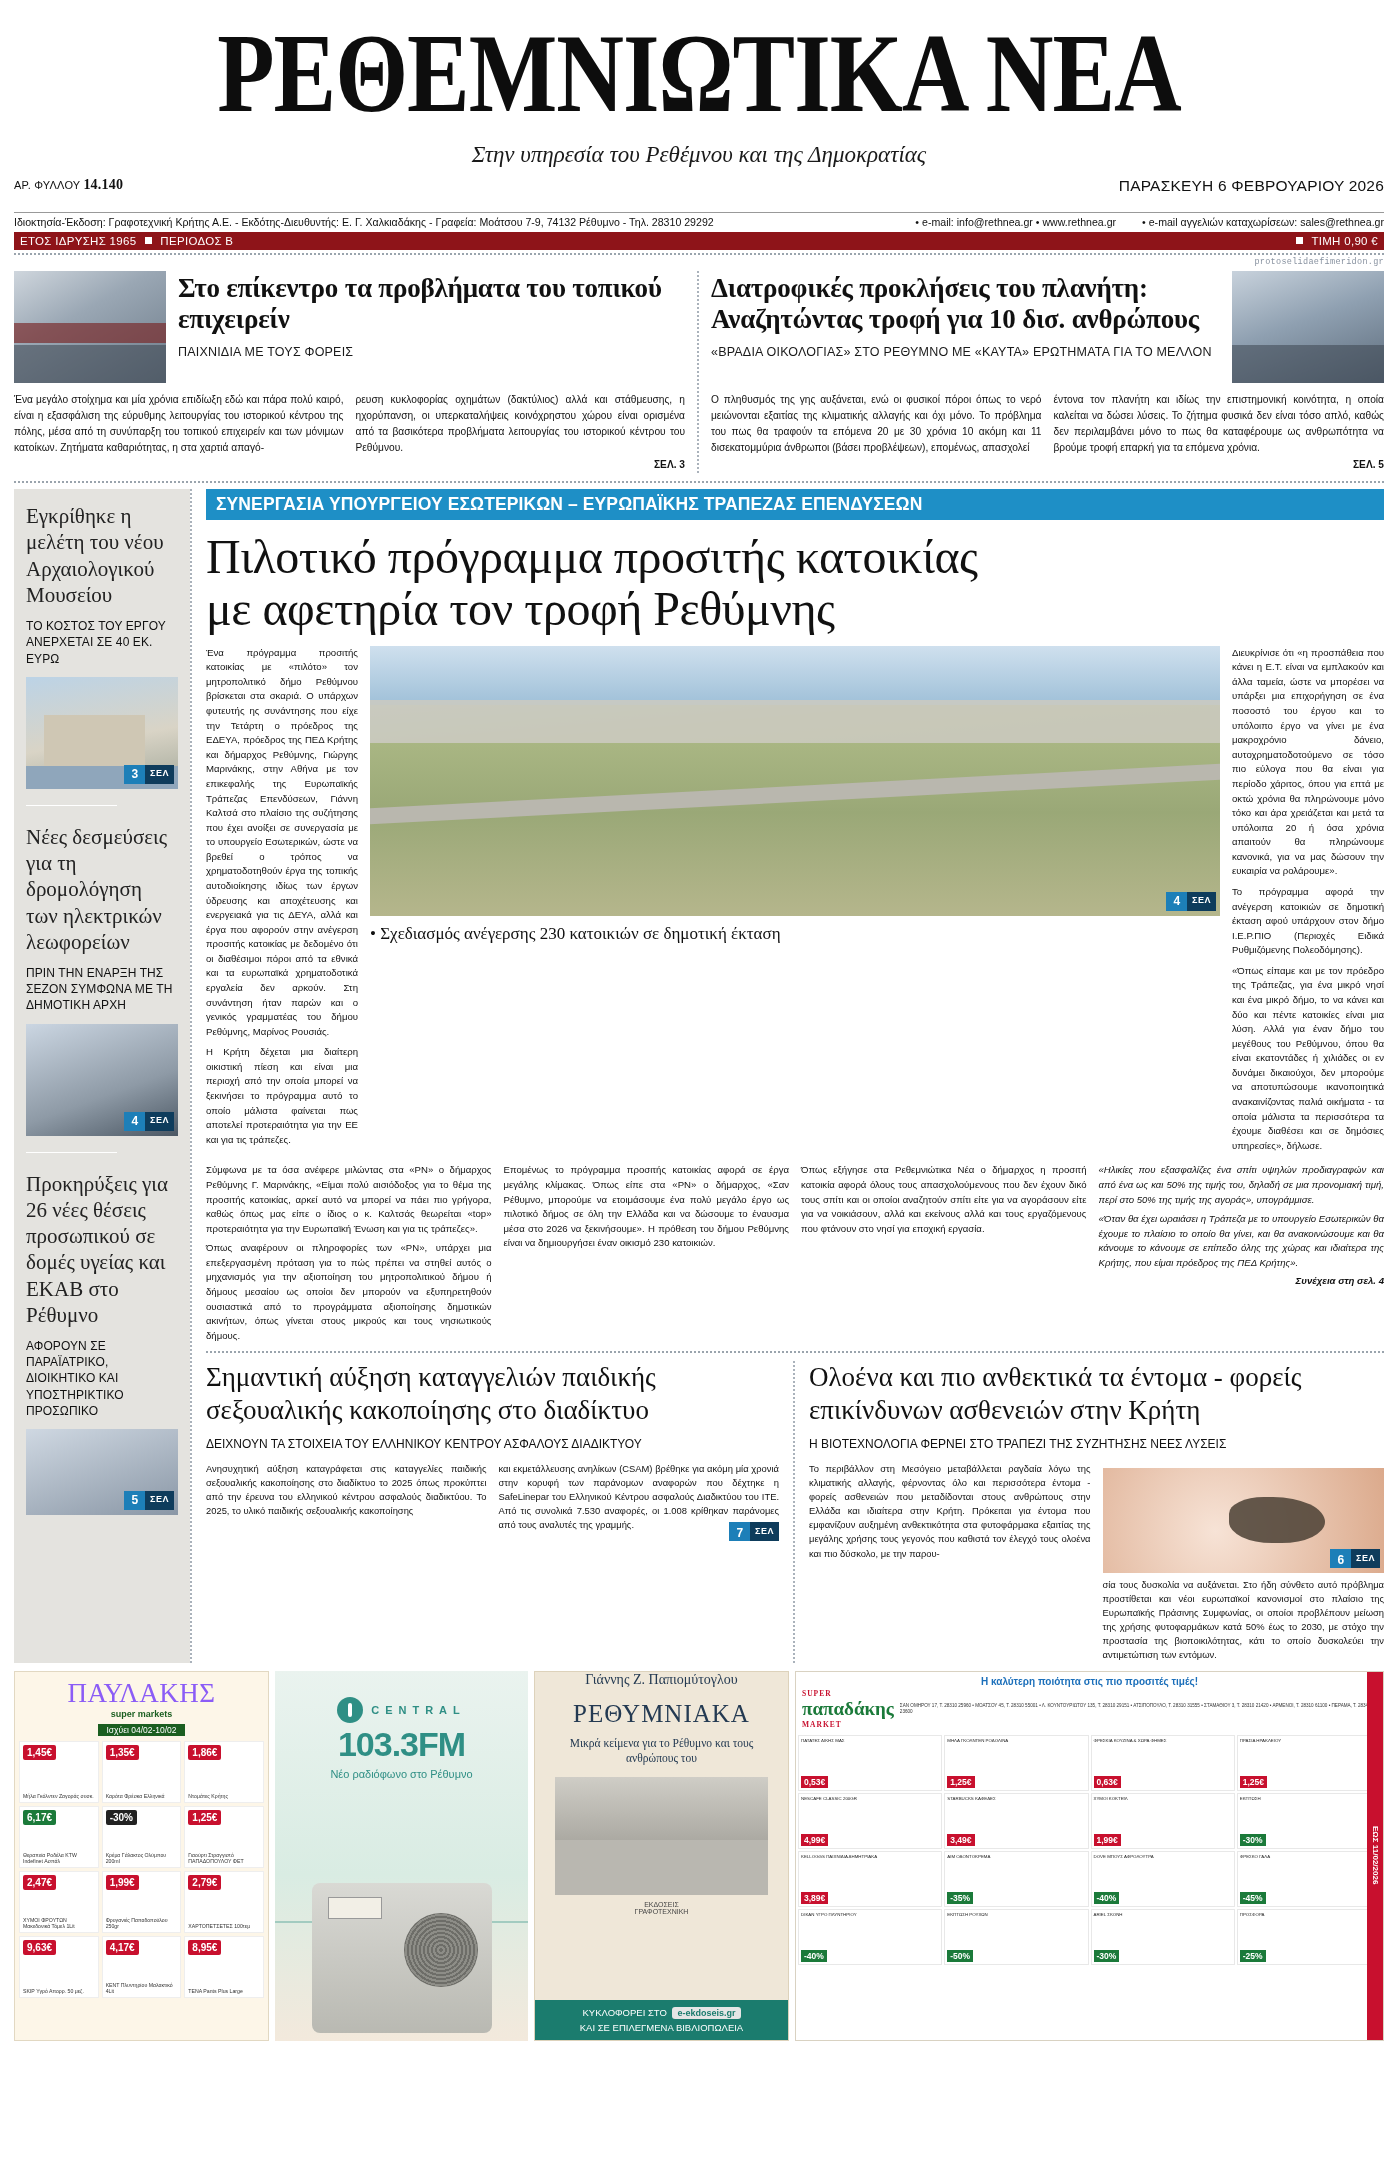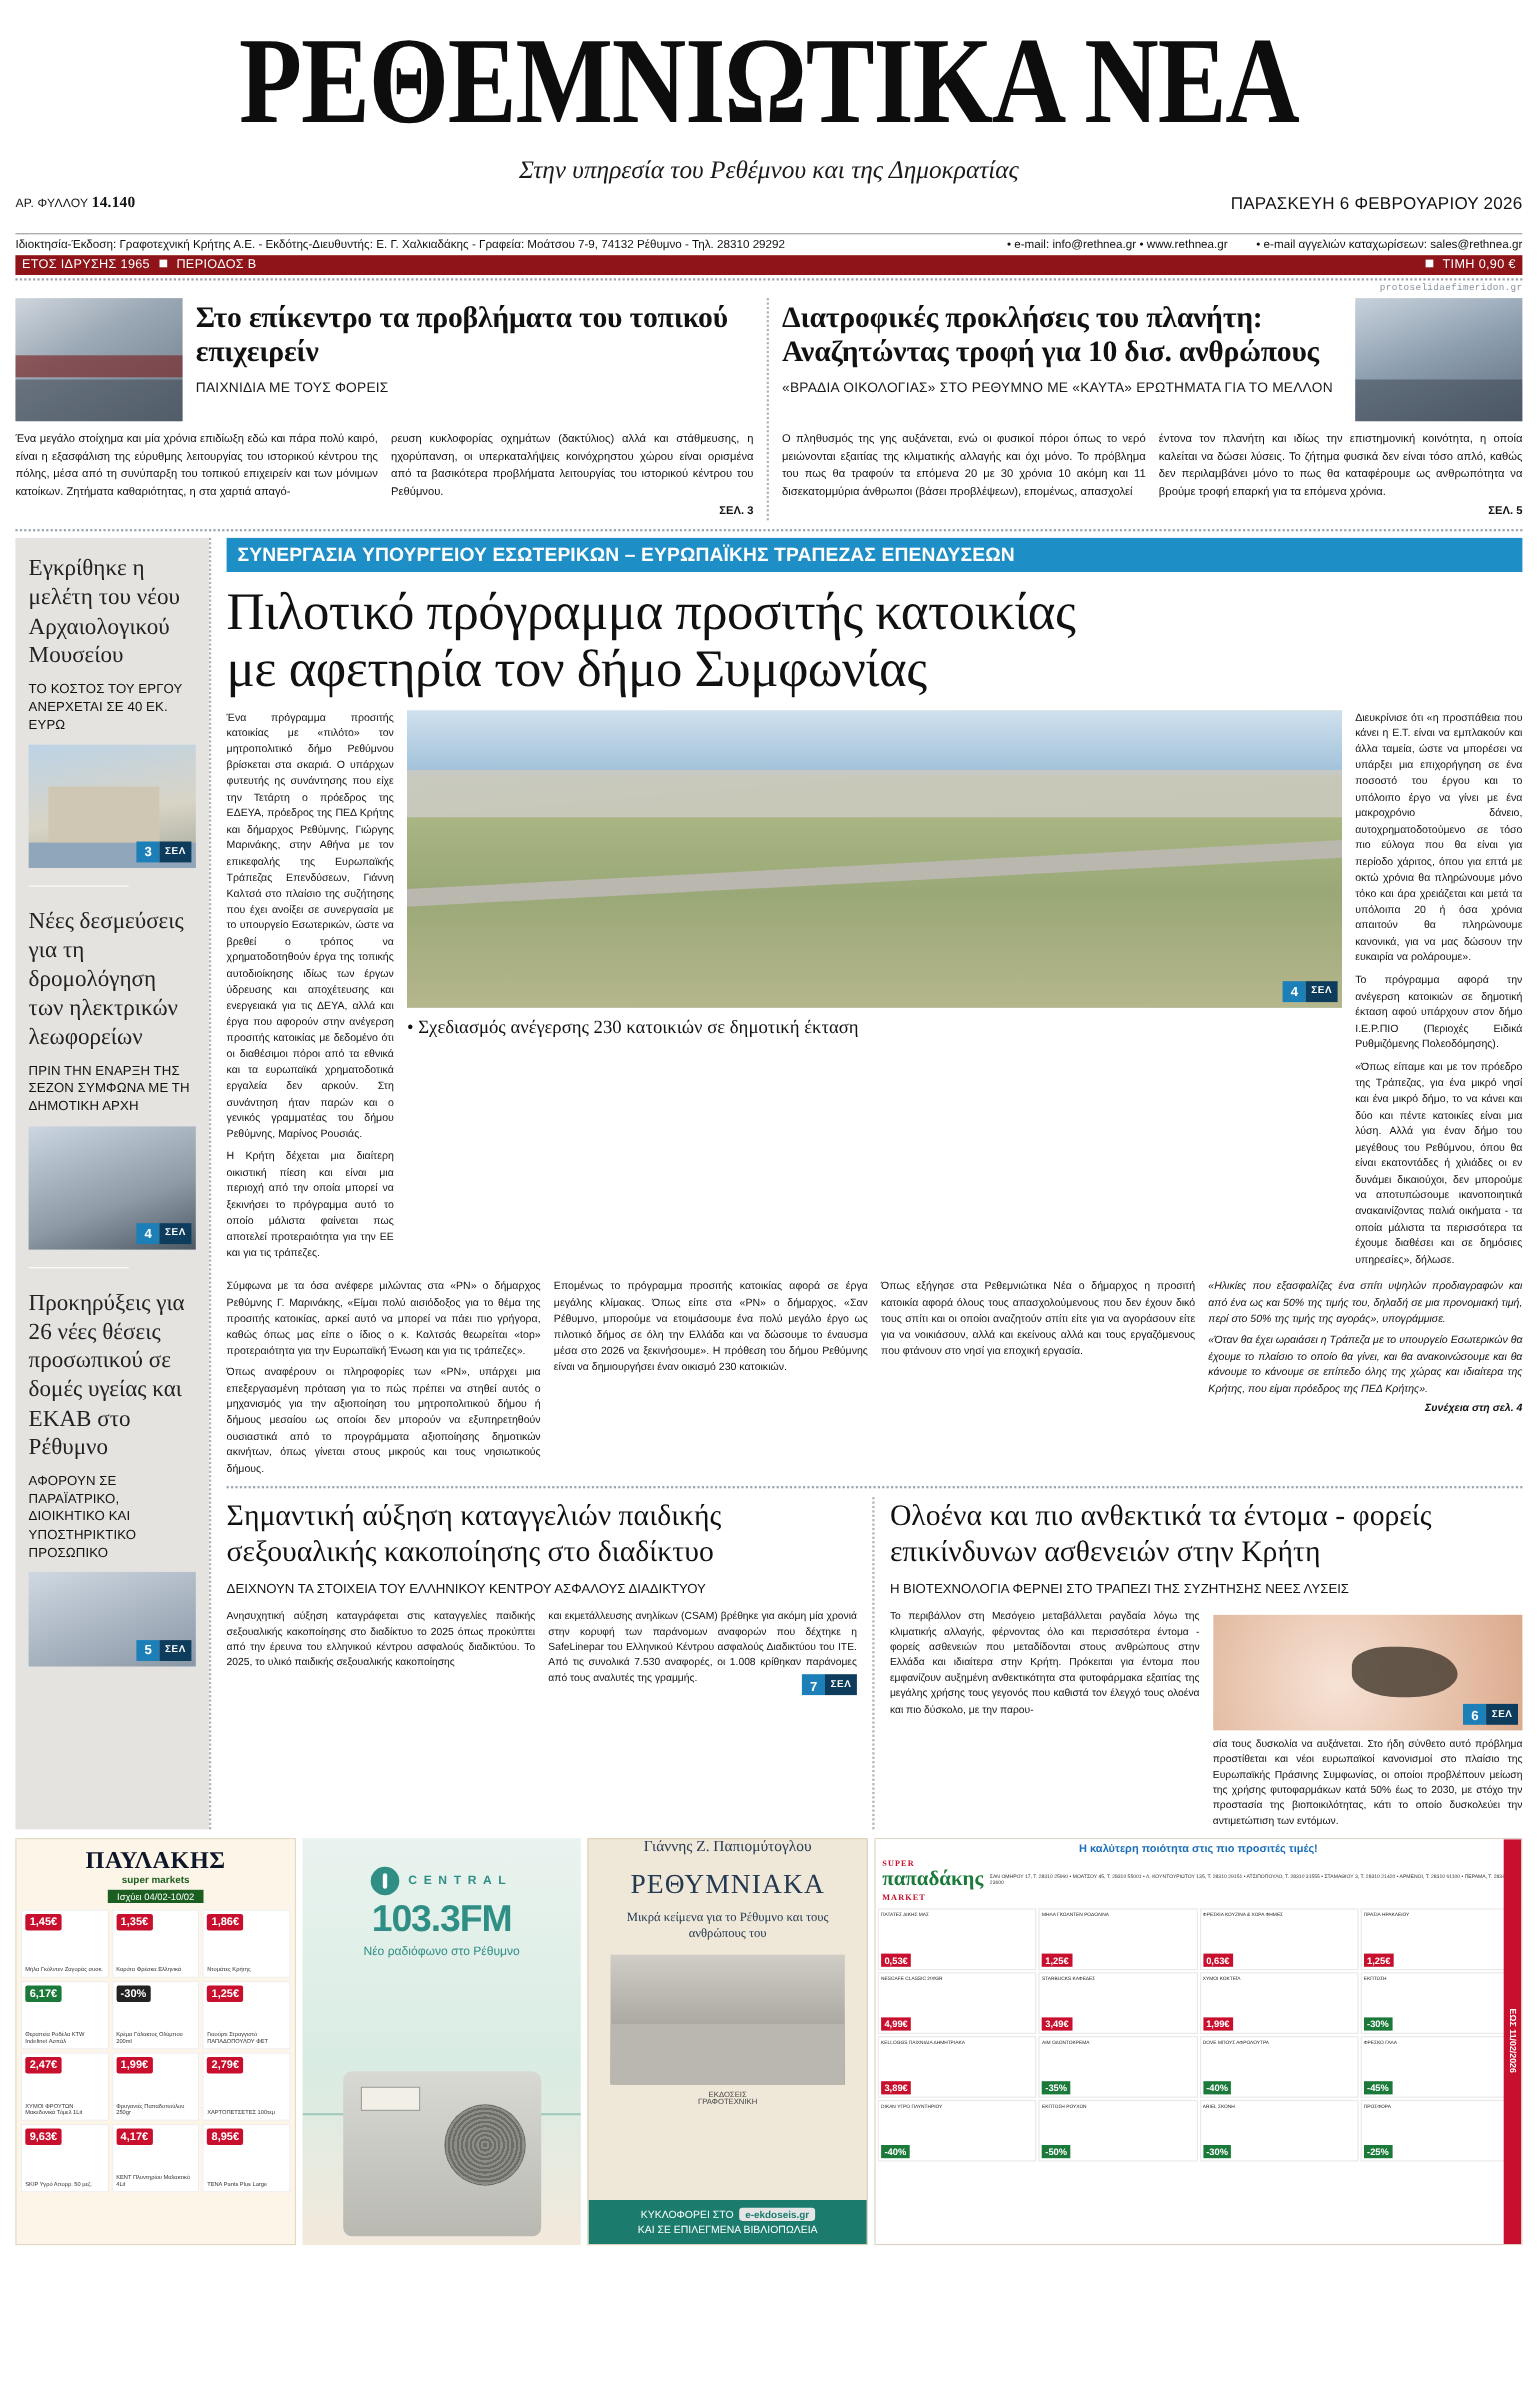--- a/index.html
+++ b/index.html
@@ -157,21 +157,21 @@
   
   .ads { display:flex; gap:6px; margin-top:8px; height:370px; }
   .ad { position:relative; overflow:hidden; }
   .ad1 { width:255px; background:#fdf6e8; border:1px solid #e2d8c2; }
   .ad2 { width:253px; background:linear-gradient(180deg,#eaf3ef 0%,#d9ece3 55%,#f3e9dc 100%); }
   .ad3 { width:255px; background:#efe7d8; border:1px solid #ddd2bb; }
   .ad4 { flex:1; background:#fff; border:1px solid #d9d2c2; }
 
   
   .ad1-head { text-align:center; padding-top:6px; }
-  .ad1-brand { font-size:22px; font-weight:bold; color:#0f172a; font-family:"Liberation Serif",serif; letter-spacing:.5px;}
+  .ad1-brand { font-size:27px; font-weight:normal; color:#8b5cf6; font-family:"Liberation Serif",serif; letter-spacing:.5px;}
   .ad1-sub { font-size:9px; color:#1b5e20; font-weight:bold; }
   .ad1-date { font-size:8.5px; background:#1b5e20; color:#fff; display:inline-block; padding:1px 8px; margin-top:3px;}
   .ad1-grid { display:grid; grid-template-columns:repeat(3,1fr); gap:3px; padding:4px; }
   .ad1-cell { background:#fff; border:1px solid #eee; height:62px; position:relative; }
   .price { position:absolute; left:3px; top:3px; background:#c8102e; color:#fff; font-size:10px; font-weight:bold;
            padding:2px 4px; border-radius:2px;}
   .price.green { background:#1b7a3a; }
   .price.dark { background:#222; }
   .ad1-cap { position:absolute; bottom:2px; left:3px; right:3px; font-size:5.2px; color:#333; line-height:1.15;}
 
@@ -342,21 +342,21 @@
         </div>
       </div>
 
     </div>
 
     <div class="content">
 
       <div class="bluebar">ΣΥΝΕΡΓΑΣΙΑ ΥΠΟΥΡΓΕΙΟΥ ΕΣΩΤΕΡΙΚΩΝ – ΕΥΡΩΠΑΪΚΗΣ ΤΡΑΠΕΖΑΣ ΕΠΕΝΔΥΣΕΩΝ</div>
 
       <div class="lead-head">Πιλοτικό πρόγραμμα προσιτής κατοικίας</div>
-      <div class="lead-head" style="margin-top:-6px">με αφετηρία τον δήμο Συμφωνίας</div>
+      <div class="lead-head" style="margin-top:-6px">με αφετηρία τον τροφή Ρεθύμνης</div>
 
       <div class="lead-body">
         <div class="lead-col">
           <p style="margin:0 0 6px 0">Ένα πρόγραμμα προσιτής κατοικίας με «πιλότο» τον μητροπολιτικό δήμο Ρεθύμνου βρίσκεται στα σκαριά. Ο υπάρχων φυτευτής ης συνάντησης που είχε την Τετάρτη ο πρόεδρος της ΕΔΕΥΑ, πρόεδρος της ΠΕΔ Κρήτης και δήμαρχος Ρεθύμνης, Γιώργης Μαρινάκης, στην Αθήνα με τον επικεφαλής της Ευρωπαϊκής Τράπεζας Επενδύσεων, Γιάννη Καλτσά στο πλαίσιο της συζήτησης που έχει ανοίξει σε συνεργασία με το υπουργείο Εσωτερικών, ώστε να βρεθεί ο τρόπος να χρηματοδοτηθούν έργα της τοπικής αυτοδιοίκησης ιδίως των έργων ύδρευσης και αποχέτευσης και ενεργειακά για τις ΔΕΥΑ, αλλά και έργα που αφορούν στην ανέγερση προσιτής κατοικίας με δεδομένο ότι οι διαθέσιμοι πόροι από τα εθνικά και τα ευρωπαϊκά χρηματοδοτικά εργαλεία δεν αρκούν. Στη συνάντηση ήταν παρών και ο γενικός γραμματέας του δήμου Ρεθύμνης, Μαρίνος Ρουσιάς.</p>
           <p style="margin:0">Η Κρήτη δέχεται μια διαίτερη οικιστική πίεση και είναι μια περιοχή από την οποία μπορεί να ξεκινήσει το πρόγραμμα αυτό το οποίο μάλιστα φαίνεται πως αποτελεί προτεραιότητα για την ΕΕ και για τις τράπεζες.</p>
         </div>
         <div class="lead-mid">
           <div class="lead-photo">
             <div class="sea"></div>
             <div class="town"></div>

